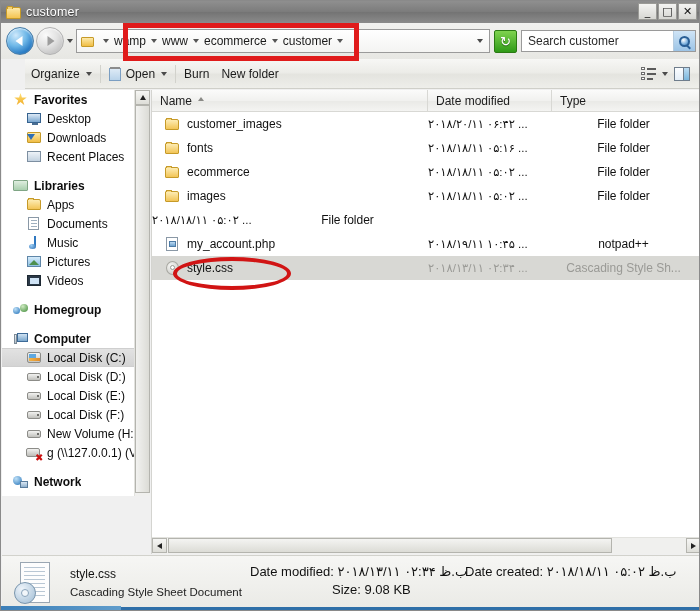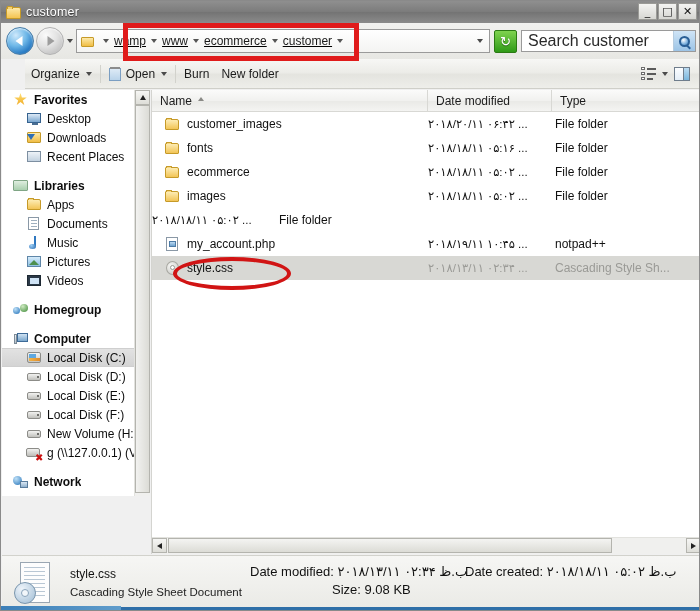--- a/index.html
+++ b/index.html
@@ -42,37 +42,37 @@
     border:1px solid #b3b3b3;margin-left:2px;}
   .navbtn i{position:absolute;left:50%;top:50%;transform:translate(-50%,-50%);
     width:0;height:0;border-top:5px solid transparent;border-bottom:5px solid transparent;}
   .navbtn.back i{border-right:7px solid #fff;margin-left:-1px;}
   .navbtn.fwd i{border-left:7px solid #9d9d9d;margin-left:1px;}
   .dropcaret{width:11px;height:26px;display:flex;align-items:center;justify-content:center;}
   .caret{width:0;height:0;border-left:3.5px solid transparent;border-right:3.5px solid transparent;
     border-top:4px solid #4a4a4a;}
   #crumbbox{flex:1;height:24px;margin:0 3px 0 1px;background:#fff;border:1px solid #9a9a9a;
     display:flex;align-items:center;box-sizing:border-box;
-    background:linear-gradient(to bottom,#ffffff,#f4f4f2);text-decoration:underline;}
+    background:linear-gradient(to bottom,#ffffff,#f4f4f2);}
   #crumbbox .cfolder{width:13px;height:11px;margin:0 4px 0 4px;position:relative;flex:0 0 auto;}
   #crumbbox .cfolder:before{content:"";position:absolute;left:0;top:1px;width:13px;height:10px;
     background:linear-gradient(to bottom,#fde9a9,#f0bd45);border:1px solid #c69a28;box-sizing:border-box;border-radius:1px;}
   .crumbs{display:flex;align-items:center;flex:1;overflow:hidden;}
   .crumbs .sep{width:0;height:0;border-left:3.5px solid transparent;border-right:3.5px solid transparent;
     border-top:4px solid #555;margin:0 5px 0 5px;flex:0 0 auto;}
   .crumbs .cr{font-size:12px;color:#1a1a1a;white-space:nowrap;}
   .addrcaret{width:18px;height:20px;display:flex;align-items:center;justify-content:center;flex:0 0 auto;}
   #refresh{width:21px;height:21px;margin-left:1px;flex:0 0 auto;
     background:linear-gradient(to bottom,#7fd34f,#2f9a17);border:1px solid #2b7a13;
     border-radius:2px;position:relative;display:flex;align-items:center;justify-content:center;}
   #refresh .g{color:#fff;font-size:13px;line-height:1;font-family:"DejaVu Sans",sans-serif;
     text-shadow:0 1px 1px rgba(0,0,0,.45);}
   #searchbox{width:175px;height:22px;margin-left:4px;margin-right:5px;flex:0 0 auto;
     background:#fff;border:1px solid #9a9a9a;box-sizing:border-box;display:flex;align-items:center;}
-  #searchbox .sinput{flex:1;font-size:16px;color:#2a2a2a;padding-left:6px;white-space:nowrap;overflow:hidden;}
+  #searchbox .sinput{flex:1;font-size:12px;color:#2a2a2a;padding-left:6px;white-space:nowrap;overflow:hidden;}
   #searchbox .sbtn{width:21px;height:20px;display:flex;align-items:center;justify-content:center;
     background:linear-gradient(to bottom,#cfe4f6,#9cc4e6);border-left:1px solid #b6ccdf;}
   .magn{width:11px;height:11px;border:2px solid #2a5f96;border-radius:50%;position:relative;box-sizing:border-box;
     background:radial-gradient(circle at 35% 30%,#ffffff 0%,#7fb2de 60%,#3d7cb4 100%);}
   .magn:after{content:"";position:absolute;right:-3px;bottom:-3px;width:5px;height:2px;background:#2a5f96;
     transform:rotate(45deg);}
 
   
   #toolbar{position:absolute;left:0;top:58px;width:700px;height:30px;
     background:linear-gradient(to bottom,#f7f7f5 0%,#ecece8 46%,#e4e4df 54%,#eeeeea 100%);
@@ -186,21 +186,21 @@
     border-bottom:1px solid #d8d8d4;display:flex;box-sizing:border-box;}
   .colh{display:flex;align-items:center;font-size:12px;color:#1c1c1c;padding-left:8px;
     border-right:1px solid #d8d8d4;box-sizing:border-box;height:21px;}
   .colh .sortarr{width:0;height:0;border-left:3px solid transparent;border-right:3px solid transparent;
     border-bottom:4px solid #8a8a86;margin-left:6px;margin-bottom:3px;}
   #rows{position:absolute;left:0;top:22px;width:549px;}
   .frow{height:24px;display:flex;align-items:center;font-size:12px;color:#111;}
   .frow.sel{background:#d8d8d4;color:#9a9a96;}
   .fname{width:276px;display:flex;align-items:center;padding-left:12px;box-sizing:border-box;overflow:hidden;white-space:nowrap;}
   .fdate{width:124px;box-sizing:border-box;white-space:nowrap;direction:ltr;font-size:11.5px;}
-  .ftype{width:140px;box-sizing:border-box;padding-left:3px;white-space:nowrap;overflow:hidden;}
+  .ftype{width:140px;box-sizing:border-box;padding-left:3px;white-space:nowrap;overflow:hidden;text-align:center;}
   .fico{width:17px;height:15px;margin-right:6px;flex:0 0 auto;position:relative;}
   .phpico{position:absolute;left:2px;top:0px;width:12px;height:14px;background:#fff;border:1px solid #8a98a6;box-sizing:border-box;}
   .phpico:after{content:"";position:absolute;left:2px;top:3px;width:7px;height:6px;
     background:linear-gradient(to bottom,#bcd9f2,#6fa3d0);border:1px solid #4d7ba6;box-sizing:border-box;}
   .cssico{position:absolute;left:2px;top:0px;width:13px;height:14px;}
   .cssico:before{content:"";position:absolute;left:0;top:0;width:13px;height:14px;border-radius:50%;
     background:radial-gradient(circle at 35% 30%,#f4f4f2,#c9c9c4);border:1px solid #a8a8a2;box-sizing:border-box;}
   .cssico:after{content:"";position:absolute;left:4px;top:4px;width:5px;height:5px;border-radius:50%;background:#fff;border:1px solid #9a9a94;box-sizing:border-box;}
 
   

